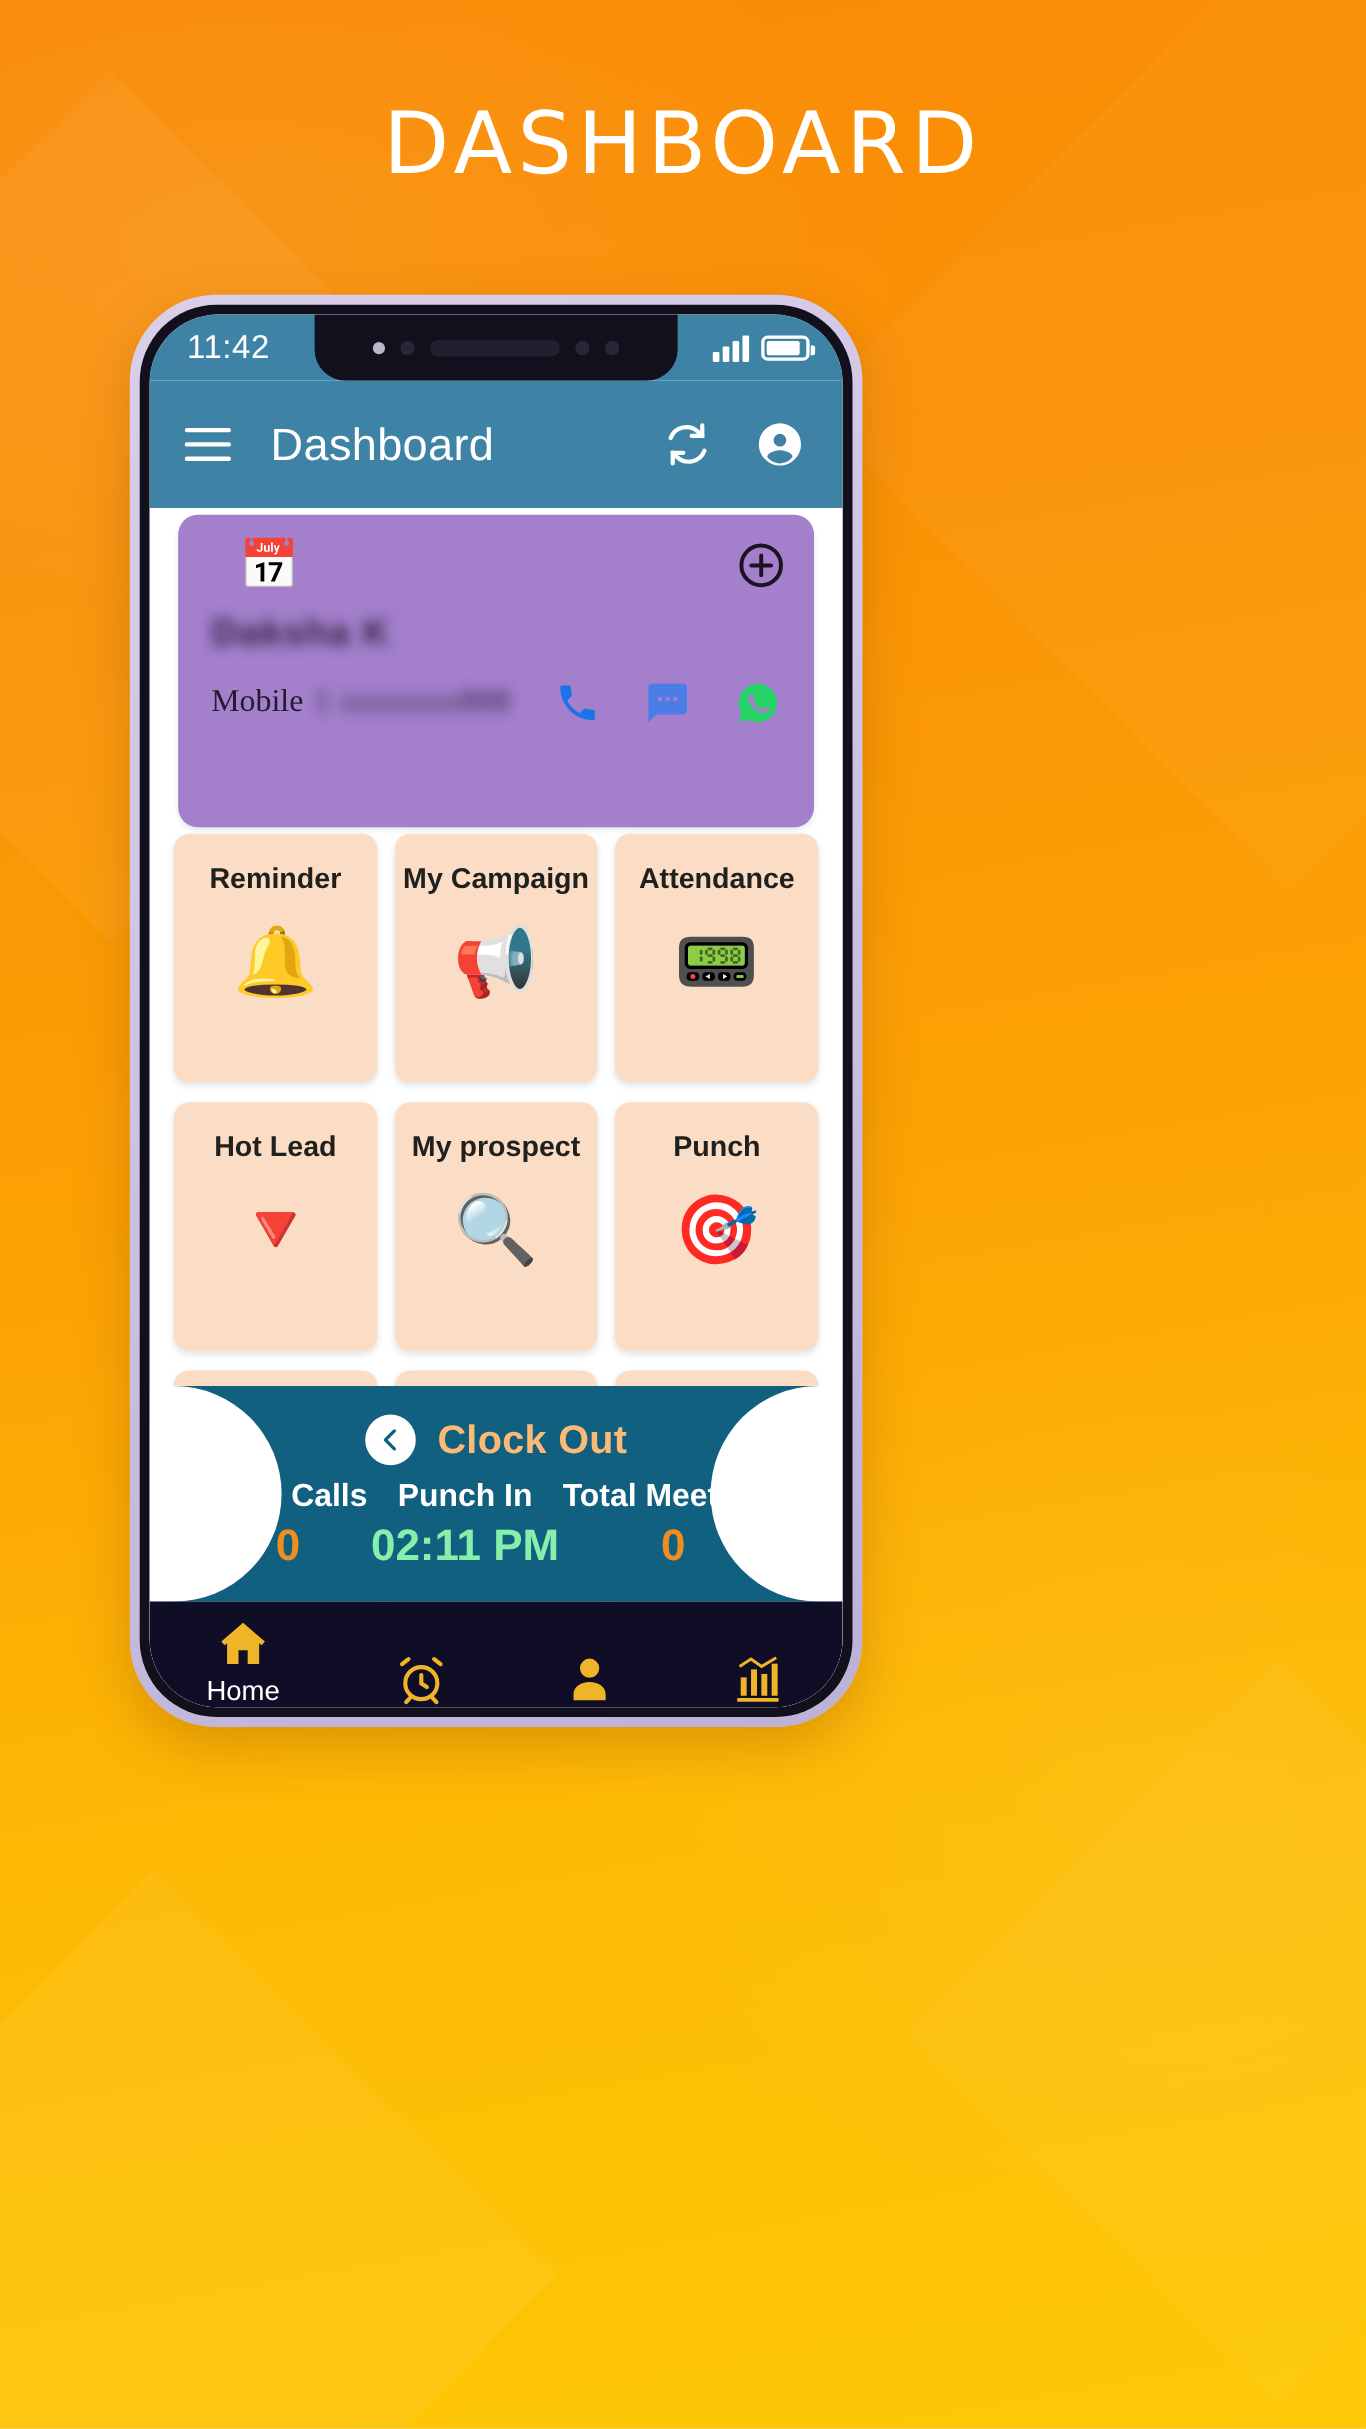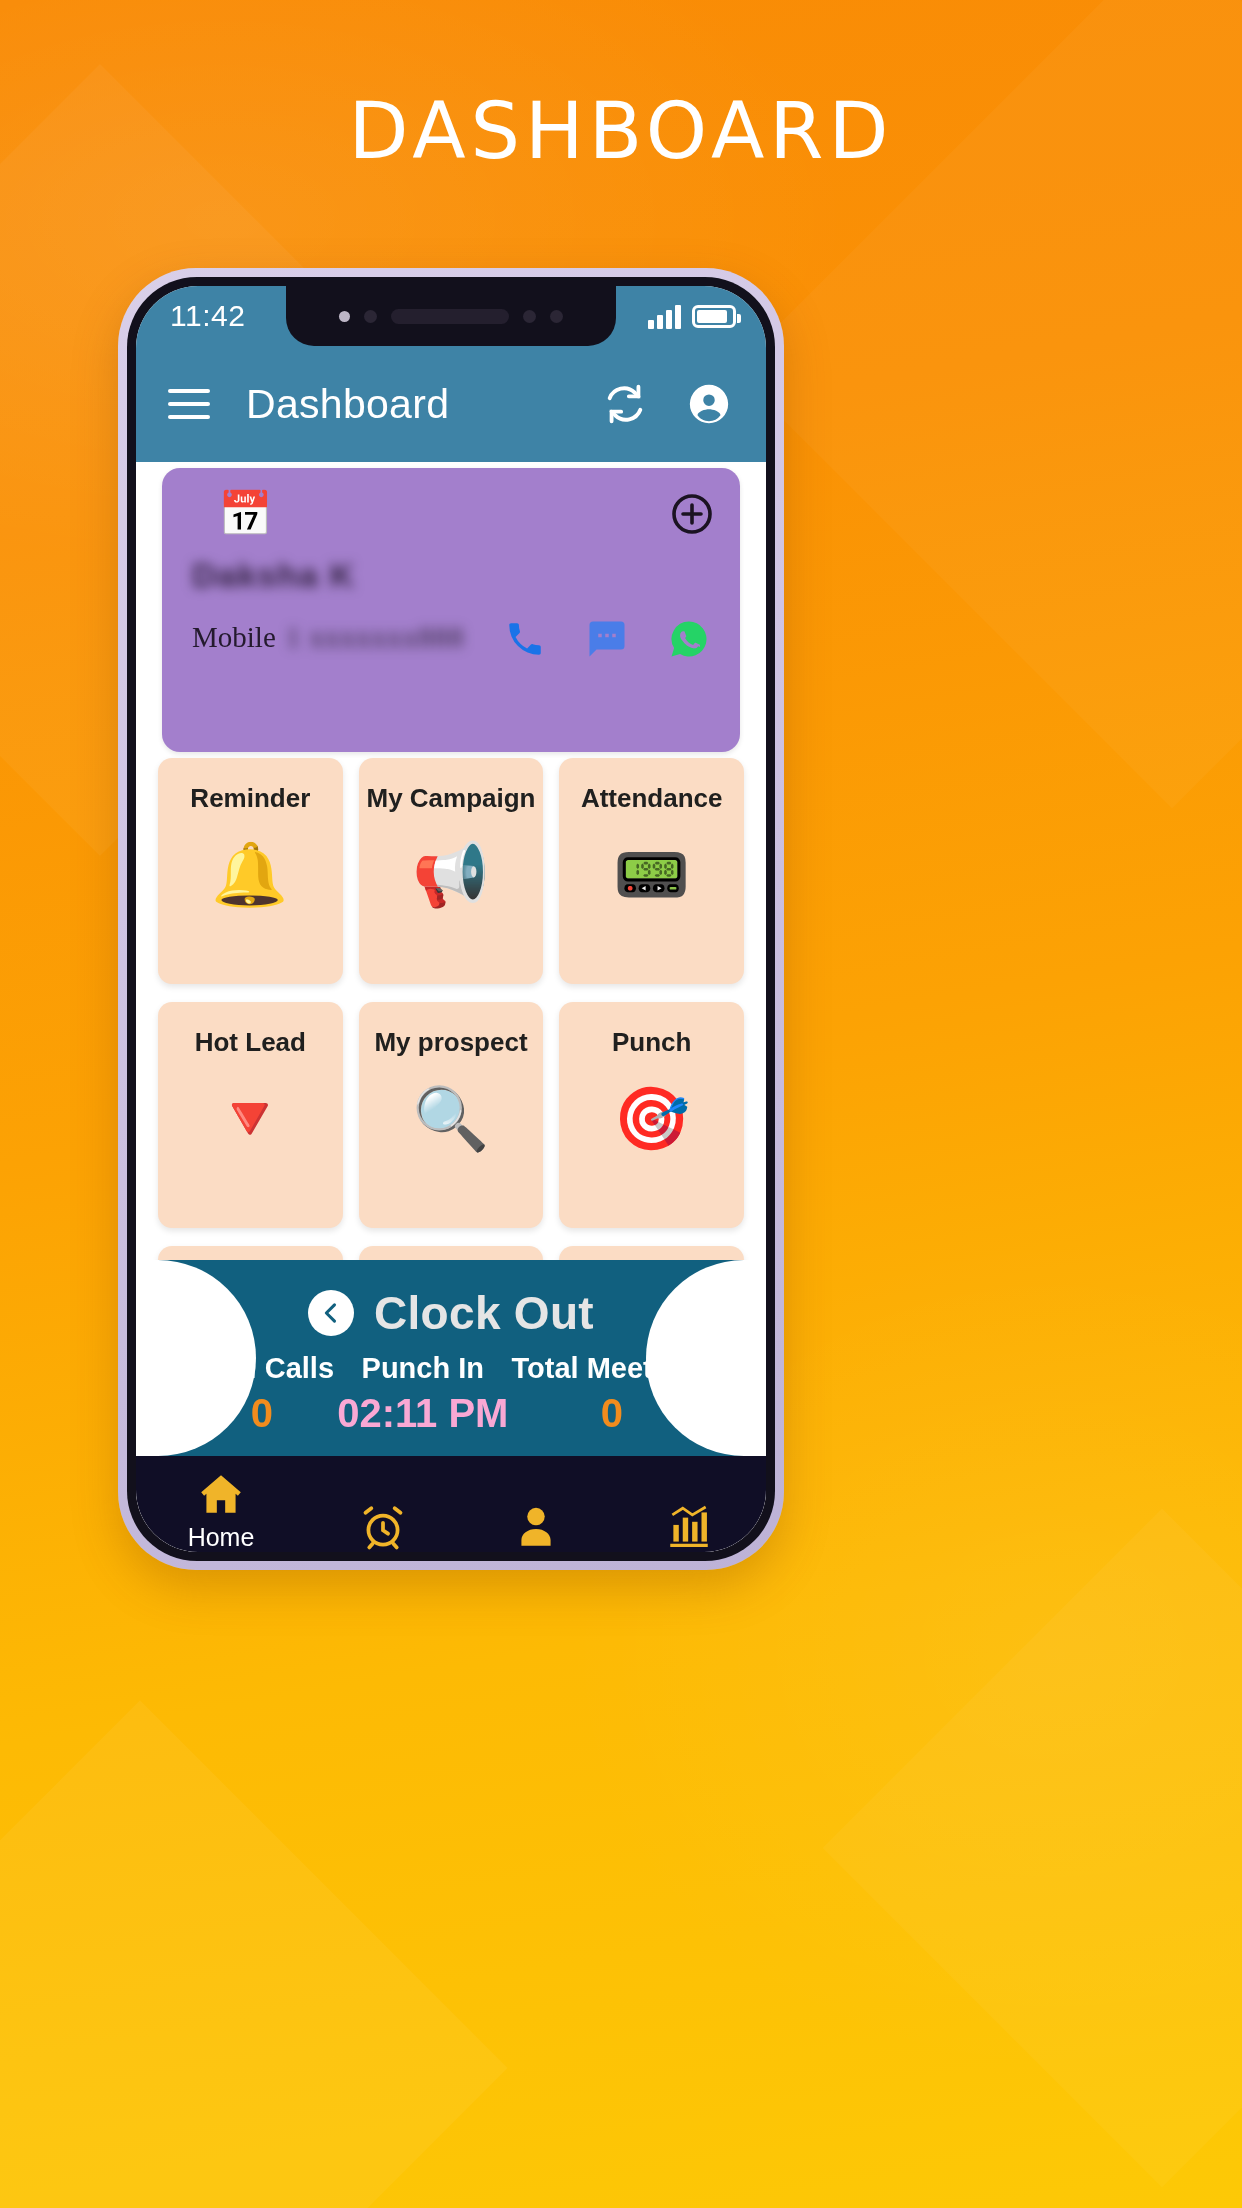--- a/index.html
+++ b/index.html
@@ -130,21 +130,21 @@
   .clock-panel:before { left:0; border-top-right-radius:110px; border-bottom-right-radius:110px; }
   .clock-panel:after  { right:0; border-top-left-radius:110px; border-bottom-left-radius:110px; }
   .clock-head {
     position:relative; z-index:3; display:flex; align-items:center; justify-content:center;
     gap:20px; padding-top:26px;
   }
   .back-circle {
     width:46px; height:46px; border-radius:50%; background:#fff;
     display:flex; align-items:center; justify-content:center;
   }
-  .clock-out-txt { font-size:46px; font-weight:700; color:#e5e5e5; letter-spacing:0.3px; }
+  .clock-out-txt { font-size:36px; font-weight:700; color:#fdba74; letter-spacing:0.3px; }
   .stats { position:relative; z-index:3; display:flex; justify-content:space-around; margin-top:12px; padding:0 52px; }
   .stat { text-align:center; }
   .stat-lbl { font-size:29px; font-weight:700; color:#fff; }
   .stat-val { font-size:40px; font-weight:700; margin-top:6px; }
 
   
   .bottomnav {
     position:absolute; left:0; right:0; bottom:0; height:96px; background:#100E26;
     display:flex; align-items:flex-end; justify-content:space-around; z-index:26;
   }
@@ -286,21 +286,21 @@
           </div>
           <div class="clock-out-txt">Clock Out</div>
         </div>
         <div class="stats">
           <div class="stat">
             <div class="stat-lbl">Total Calls</div>
             <div class="stat-val" id="sv0" style="color: rgb(242, 140, 30);">0</div>
           </div>
           <div class="stat">
             <div class="stat-lbl">Punch In</div>
-            <div class="stat-val" id="sv1" style="color: #f9a8d4; text-align: center;">02:11 PM</div>
+            <div class="stat-val" id="sv1" style="color: #86efac; text-align: center;">02:11 PM</div>
           </div>
           <div class="stat">
             <div class="stat-lbl">Total Meetings</div>
             <div class="stat-val" id="sv2" style="color: rgb(242, 140, 30);">0</div>
           </div>
         </div>
       </div>
 
       <div class="bottomnav">
         <div class="nav-item">

